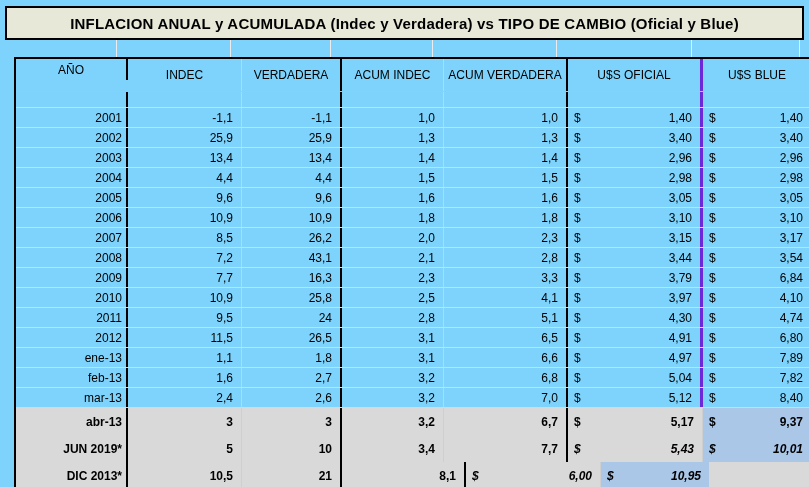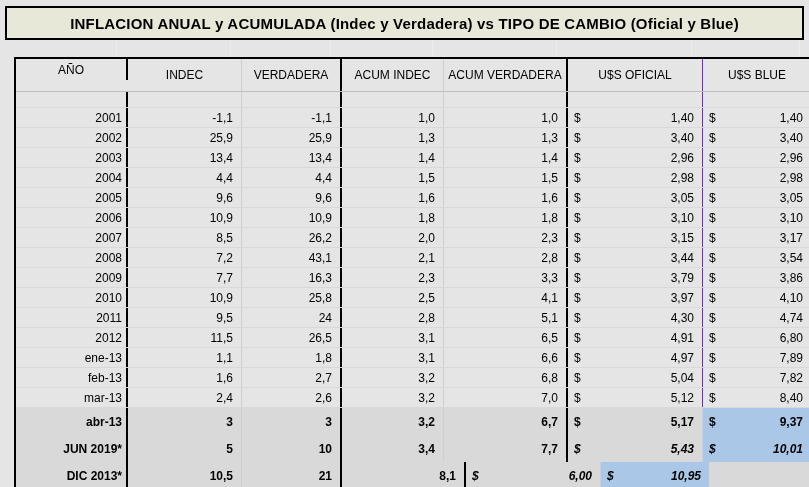--- a/index.html
+++ b/index.html
@@ -1,16 +1,16 @@
 <!DOCTYPE html>
 <html style="--title-bg: #e8e8d8; --summary-bg: #d9d9d9; --blue-bg: #aac7e8;"><head>
 <meta charset="utf-8">
 <style>
   html,body{margin:0;padding:0;background:#fff;}
-  .page{position:relative;width:809px;height:487px;background:#e5e5e5;
+  .page{position:relative;width:809px;height:487px;background:#7dd3fc;
         font-family:"Liberation Sans",sans-serif;color:#000;overflow:hidden;}
   .sheet{position:absolute;left:5px;top:6px;width:799px;}
 
   
   .title-band{box-sizing:border-box;width:799px;height:34px;background:var(--title-bg,#e8e8d8);
     border:2px solid #000;display:flex;align-items:center;justify-content:center;
     font-size:15px;font-weight:bold;letter-spacing:.2px;}
 
   
   .gap-row{display:flex;height:17px;}
@@ -20,21 +20,21 @@
   .tbl{box-sizing:border-box;width:806px;border-left:2px solid #000;border-right:2px solid #000;
        border-top:2px solid #000;border-bottom:3px solid #000;margin-left:9px;}
   .row{display:flex;}
   .cell{box-sizing:border-box;overflow:hidden;white-space:nowrap;font-size:12px;
         display:flex;align-items:center;}
   .c0{width:112px;border-right:2px solid #000;justify-content:flex-end;padding-right:4px;}
   .c1{width:114px;border-right:1px solid #d0d0d0;}
   .c2{width:100px;border-right:2px solid #000;}
   .c3{width:102px;border-right:1px solid #d0d0d0;}
   .c4{width:124px;border-right:2px solid #000;}
-  .c5{width:135px;border-right:1px solid #6d28d9;}
+  .c5{width:135px;border-right:3px solid #6d28d9;}
   .c6{width:108px;}
 
   .header .cell{height:21px;justify-content:center;padding:16px;border-bottom:0;}
   .header{border-bottom:1px solid #bfbfbf;}
 
   .spacer .cell{height:15px;}
   .spacer{border-bottom:1px solid #d9d9d9;}
 
   .data{border-bottom:1px solid #d9d9d9;}
   .data .cell{height:19px;}
@@ -213,21 +213,21 @@
           <div class="cell c1 t-num">7,7</div>
           <div class="cell c2 t-num">16,3</div>
           <div class="cell c3 t-num">2,3</div>
           <div class="cell c4 t-num">3,3</div>
           <div class="cell c5 t-cur">
             <span class="sym">$</span>
             <span class="val">3,79</span>
           </div>
           <div class="cell c6 t-cur">
             <span class="sym">$</span>
-            <span class="val">3,86</span>
+            <span class="val">6,84</span>
           </div>
         </div>
         <div class="row data">
           <div class="cell c0 t-year">2010</div>
           <div class="cell c1 t-num">10,9</div>
           <div class="cell c2 t-num">25,8</div>
           <div class="cell c3 t-num">2,5</div>
           <div class="cell c4 t-num">4,1</div>
           <div class="cell c5 t-cur">
             <span class="sym">$</span>

